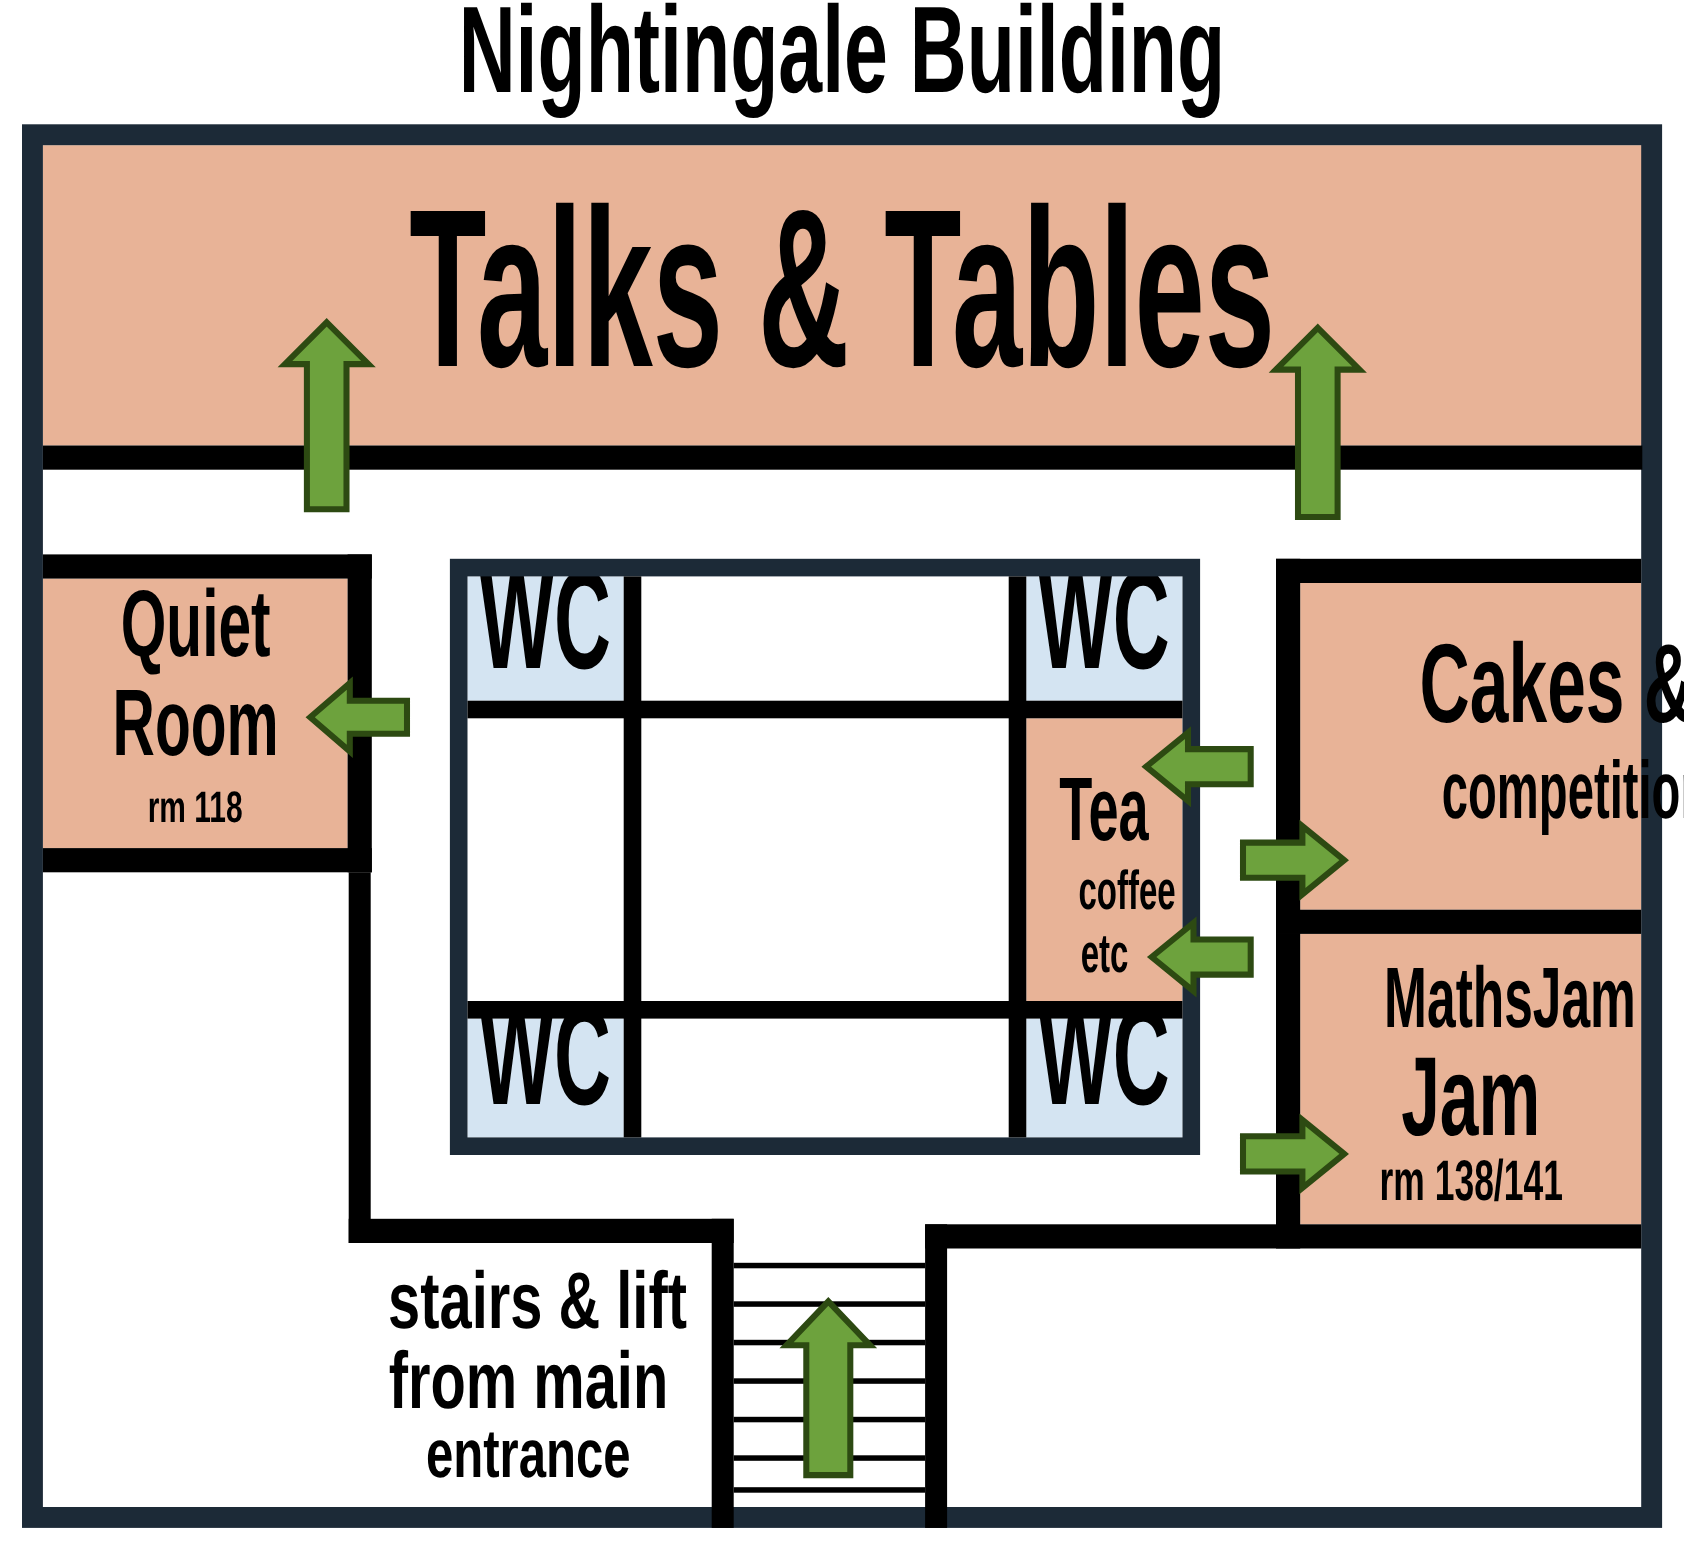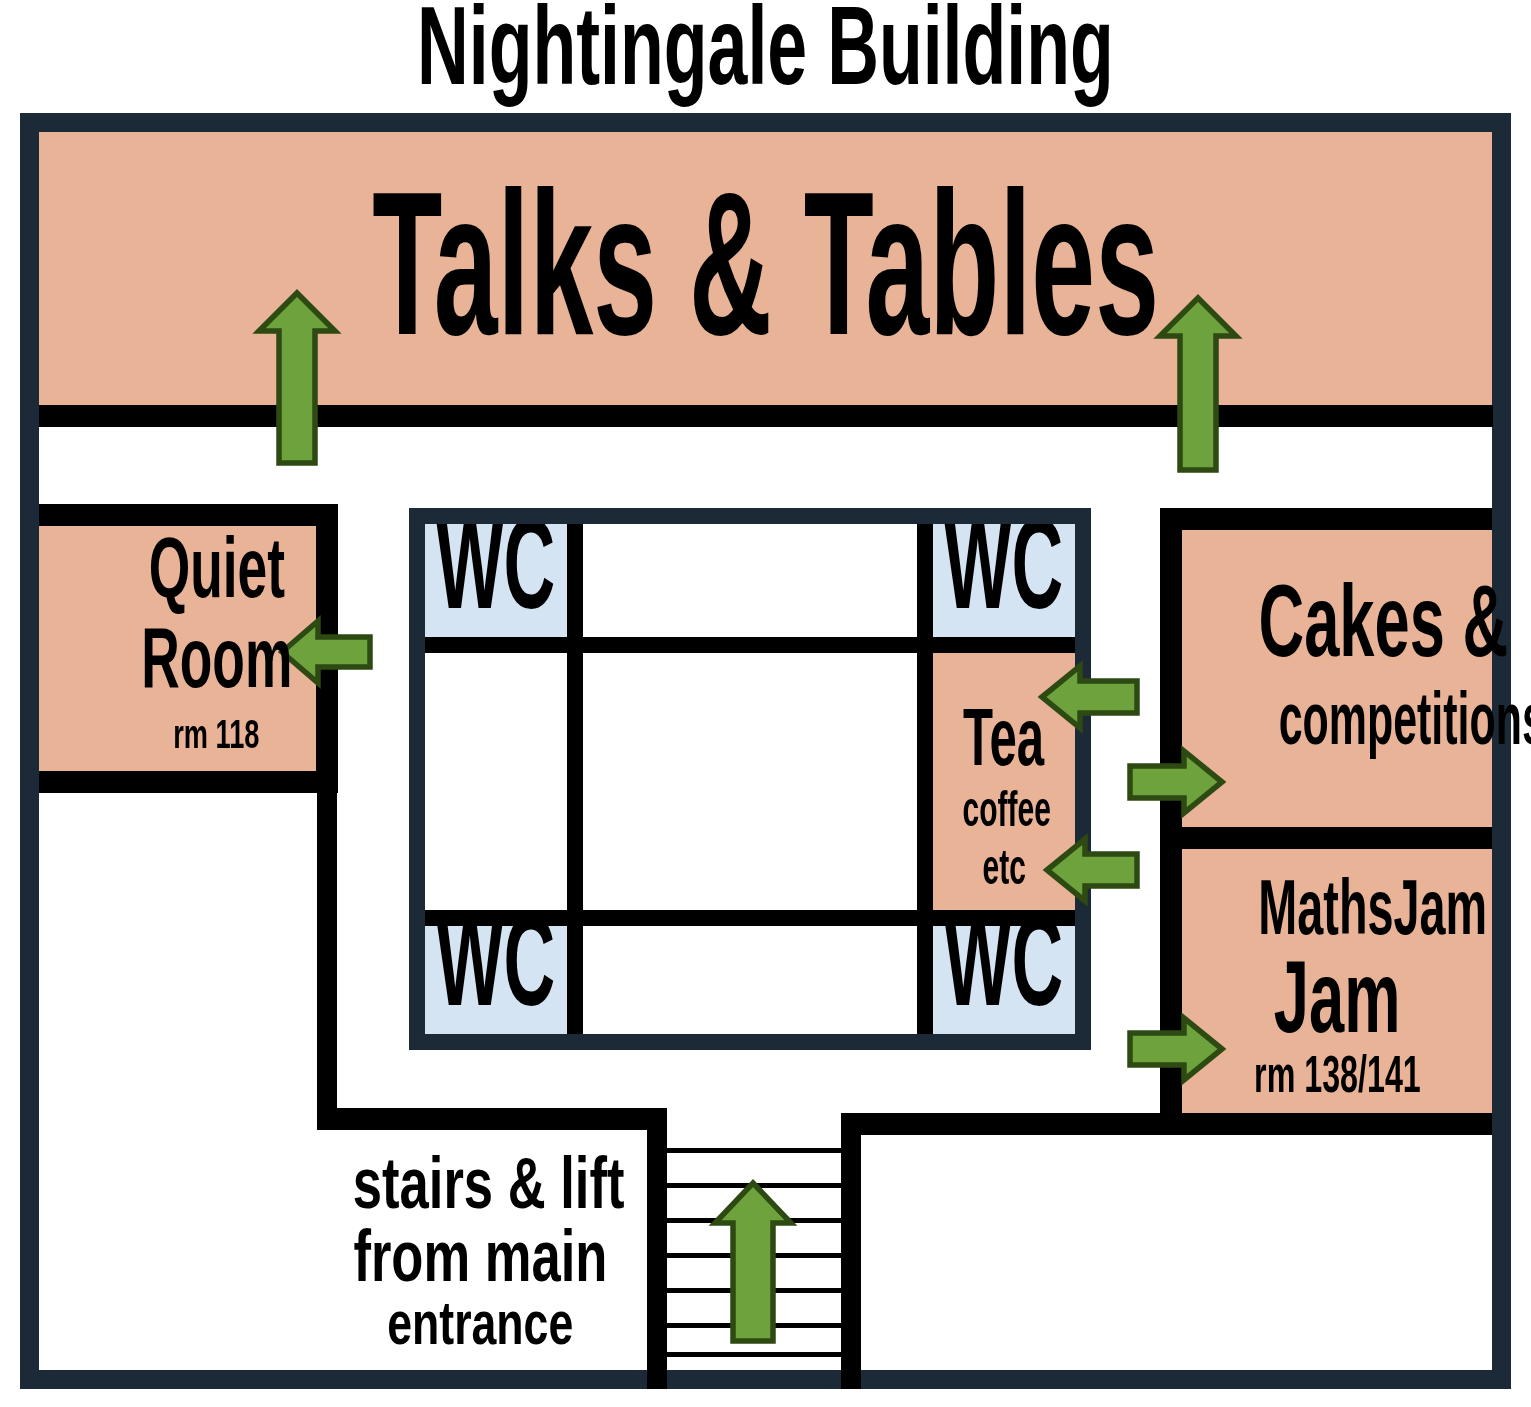--- a/index.html
+++ b/index.html
@@ -34,21 +34,21 @@
   <div class="abs salmon" style="left:39px;top:132px;width:1454px;height:273px;"></div>
   <div class="abs blk" style="left:39px;top:405px;width:1454px;height:22px;"></div>
   <div class="abs txt" style="left:39px;top:160px;width:1454px;font-size:205px;">
     <span class="cz" style="transform:scaleX(0.56);">Talks &amp; Tables</span>
   </div>
 
   <div class="abs blk" style="left:39px;top:504px;width:299px;height:22px;"></div>
   <div class="abs blk" style="left:316px;top:504px;width:22px;height:289px;"></div>
   <div class="abs salmon" style="left:39px;top:526px;width:277px;height:245px;"></div>
   <div class="abs blk" style="left:39px;top:771px;width:299px;height:22px;"></div>
-  <div class="abs txt" style="left:39px;top:524px;width:277px;padding-left:39px;">
+  <div class="abs txt" style="left:39px;top:524px;width:277px;">
     <div style="font-size:86px;"><span class="cz" style="transform:scaleX(0.62);">Quiet</span></div>
     <div style="font-size:86px;margin-top:4px;"><span class="cz" style="transform:scaleX(0.62);">Room</span></div>
     <div style="font-size:40px;margin-top:14px;"><span class="cz" style="transform:scaleX(0.68);">rm 118</span></div>
   </div>
 
   <div class="abs blk" style="left:317px;top:793px;width:20px;height:337px;"></div>
   <div class="abs blk" style="left:317px;top:1108px;width:350px;height:22px;"></div>
   <div class="abs blk" style="left:647px;top:1108px;width:20px;height:281px;"></div>
   <div class="abs blk" style="left:841px;top:1113px;width:20px;height:276px;"></div>
   <div class="abs blk" style="left:841px;top:1113px;width:651px;height:22px;"></div>
@@ -80,29 +80,29 @@
   <div class="abs wcbox" style="left:933px;top:926px;width:142px;height:108px;font-size:128px;">
     <span class="cz" style="transform:scaleX(0.56);">WC</span>
   </div>
   <div class="abs salmon" style="left:933px;top:653px;width:142px;height:257px;"></div>
   <div class="abs blk" style="left:567px;top:524px;width:16px;height:510px;"></div>
   <div class="abs blk" style="left:917px;top:524px;width:16px;height:510px;"></div>
   <div class="abs blk" style="left:425px;top:637px;width:650px;height:16px;"></div>
   <div class="abs blk" style="left:425px;top:910px;width:650px;height:16px;"></div>
   <div class="abs txt" style="left:933px;top:696px;width:142px;">
     <div style="font-size:82px;"><span class="cz">Tea</span></div>
-    <div style="font-size:50px;margin-top:6px;"><span class="cz">coffee</span></div>
+    <div style="font-size:50px;margin-top:6px;margin-left:18px;"><span class="cz">coffee</span></div>
     <div style="font-size:50px;margin-top:8px;"><span class="cz">etc</span></div>
   </div>
 
   <div class="abs blk" style="left:1160px;top:508px;width:332px;height:22px;"></div>
   <div class="abs blk" style="left:1160px;top:508px;width:22px;height:341px;"></div>
   <div class="abs salmon" style="left:1182px;top:530px;width:310px;height:297px;"></div>
   <div class="abs blk" style="left:1160px;top:827px;width:332px;height:22px;"></div>
-  <div class="abs txt" style="left:1182px;top:570px;width:310px;">
+  <div class="abs txt" style="left:1182px;top:570px;width:310px;padding-left:32px;">
     <div style="font-size:102px;"><span class="cz" style="transform:scaleX(0.62);">Cakes &amp;</span></div>
     <div style="font-size:74px;margin-top:10px;"><span class="cz" style="transform:scaleX(0.58);">competitions</span></div>
   </div>
 
   <div class="abs blk" style="left:1160px;top:849px;width:22px;height:286px;"></div>
   <div class="abs salmon" style="left:1182px;top:849px;width:310px;height:264px;"></div>
   <div class="abs txt" style="left:1182px;top:868px;width:310px;">
     <div style="font-size:78px;"><span class="cz">MathsJam</span></div>
     <div style="font-size:102px;"><span class="cz" style="transform:scaleX(0.62);">Jam</span></div>
     <div style="font-size:52px;"><span class="cz" style="transform:scaleX(0.62);">rm 138/141</span></div>

